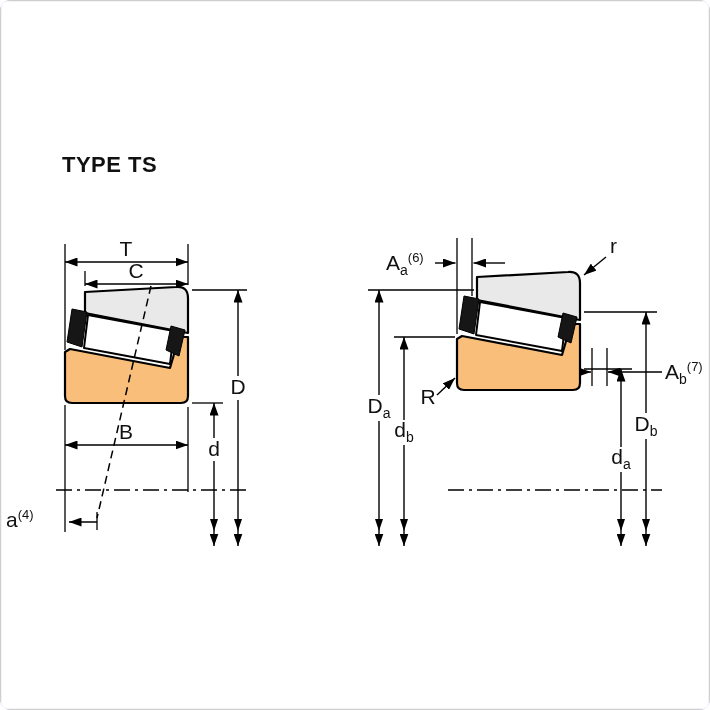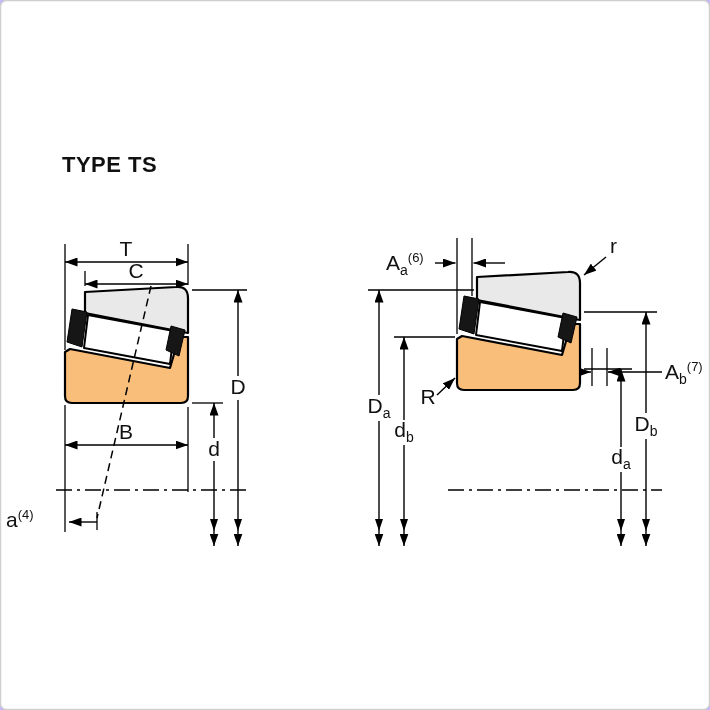--- a/index.html
+++ b/index.html
@@ -1,16 +1,16 @@
 <!DOCTYPE html>
 <html><head>
 <meta charset="utf-8">
 <style>
   html,body{margin:0;padding:0;background:#ffffff;}
-  .page{width:710px;height:710px;position:relative;background:#c4b5fd;overflow:hidden;}
+  .page{width:710px;height:710px;position:relative;background:#c4b5fd;overflow:hidden;border-radius:11px;}
   svg{display:block;}
   text{font-family:"Liberation Sans", sans-serif;fill:#111111;}
   .title{font-size:22px;font-weight:bold;letter-spacing:0.5px;}
   .dim{font-size:21px;}
   .sub{font-size:14px;}
   .sup{font-size:13px;}
 </style>
 </head>
 <body>
 

